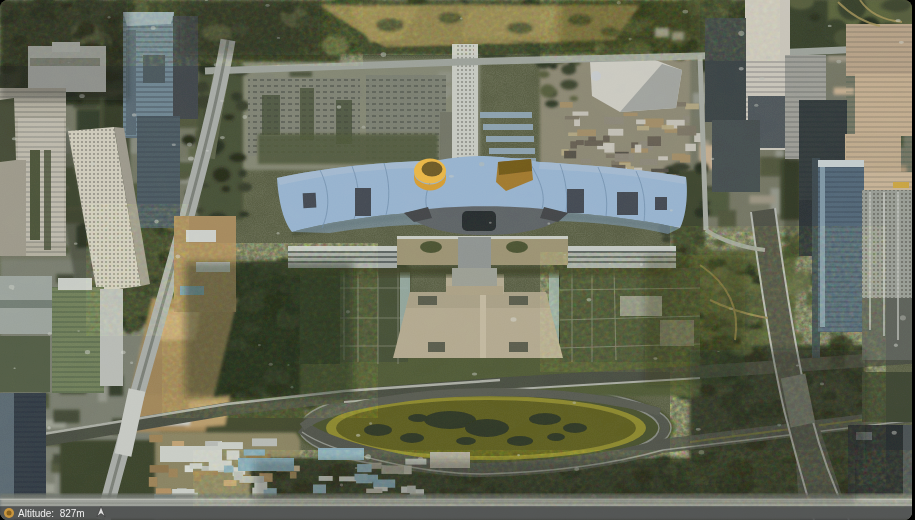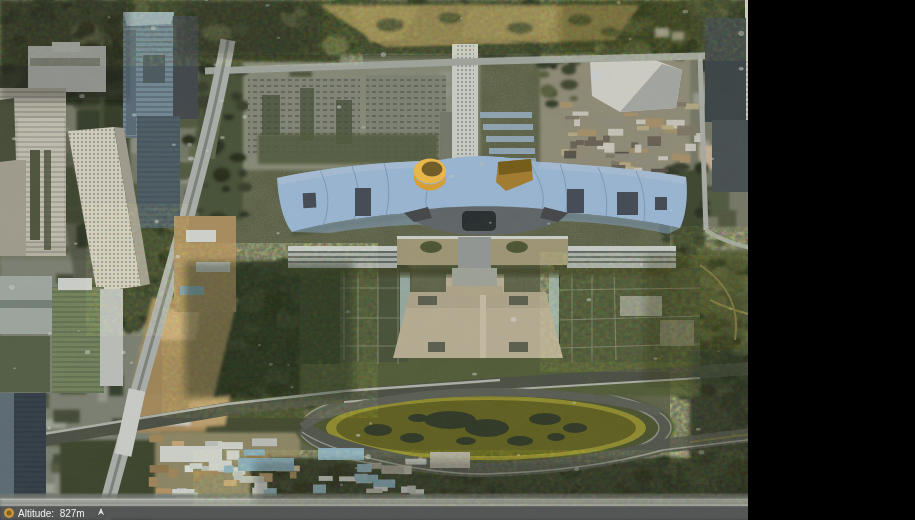--- a/index.html
+++ b/index.html
@@ -1,16 +1,16 @@
 <!DOCTYPE html>
 <html><head>
 <meta charset="utf-8">
 <style>
   html,body{margin:0;padding:0;background:#000;}
-  #stage{position:relative;width:748px;height:520px;overflow:hidden;font-family:"Liberation Sans",sans-serif;}
+  #stage{position:relative;width:912px;height:520px;overflow:hidden;font-family:"Liberation Sans",sans-serif;border-radius:8px;}
   svg{display:block;}
 </style>
 </head>
 <body>
 <div id="stage">
 <svg width="915" height="520" viewBox="0 0 915 520">
 <defs>
   <filter id="b1" x="-20%" y="-20%" width="140%" height="140%">
           <feGaussianBlur stdDeviation="0.7"></feGaussianBlur>
         </filter>

